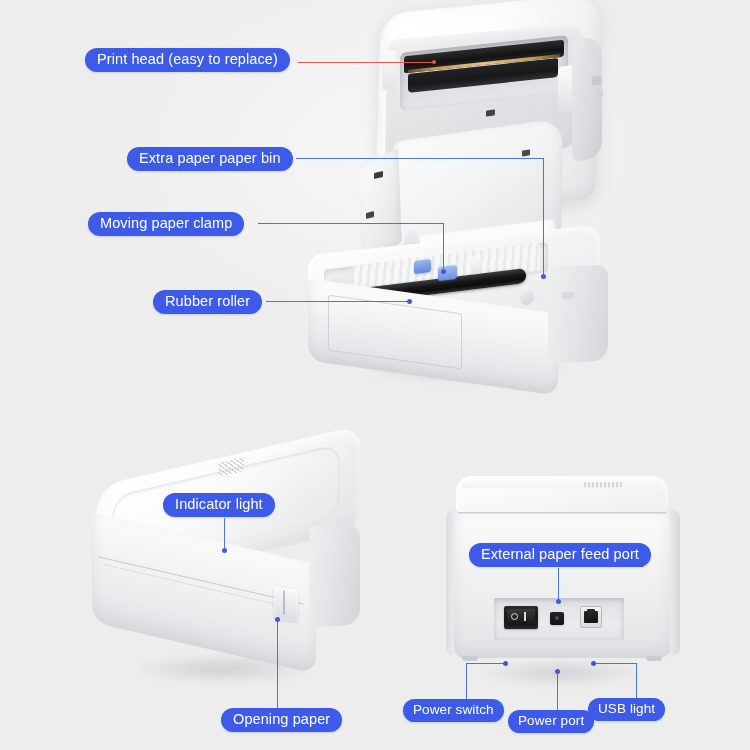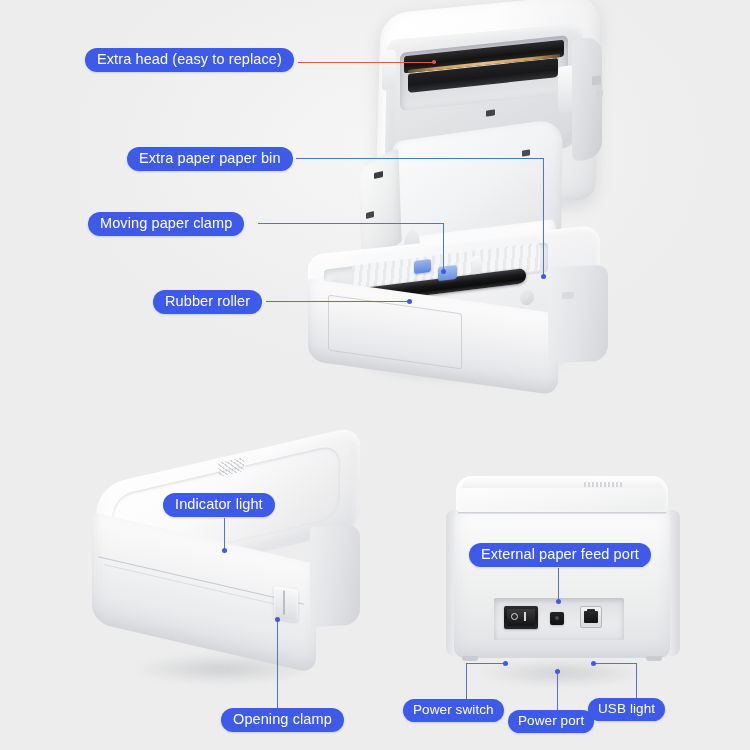--- a/index.html
+++ b/index.html
@@ -517,31 +517,31 @@
   <div class="lead v" style="left:466px;top:663px;height:36px;"></div>
   <div class="dot" style="left:503px;top:661px;"></div>
 
   <div class="lead v" style="left:557px;top:672px;height:38px;"></div>
   <div class="dot" style="left:555px;top:669px;"></div>
 
   <div class="lead h" style="left:594px;top:663px;width:42px;"></div>
   <div class="lead v" style="left:636px;top:663px;height:35px;"></div>
   <div class="dot" style="left:591px;top:661px;"></div>
 
-  <div class="pill" style="left:85px;top:48px;">Extra head (easy to replace)</div>
+  <div class="pill" style="left:85px;top:48px;">Print head (easy to replace)</div>
 
   <div class="pill" style="left:127px;top:147px;">Extra paper paper bin</div>
 
   <div class="pill" style="left:88px;top:212px;">Moving paper clamp</div>
 
   <div class="pill" style="left:163px;top:493px;">Indicator light</div>
 
   <div class="pill" style="left:153px;top:290px;">Rubber roller</div>
 
-  <div class="pill" style="left:221px;top:708px;">Opening clamp</div>
+  <div class="pill" style="left:221px;top:708px;">Opening paper</div>
 
   <div class="pill" style="left:469px;top:543px;">External paper feed port</div>
 
   <div class="pill sm" style="left:403px;top:699px;">Power switch</div>
 
   <div class="pill sm" style="left:508px;top:710px;">Power port</div>
 
   <div class="pill sm" style="left:588px;top:698px;">USB light</div>
 
 </div>

